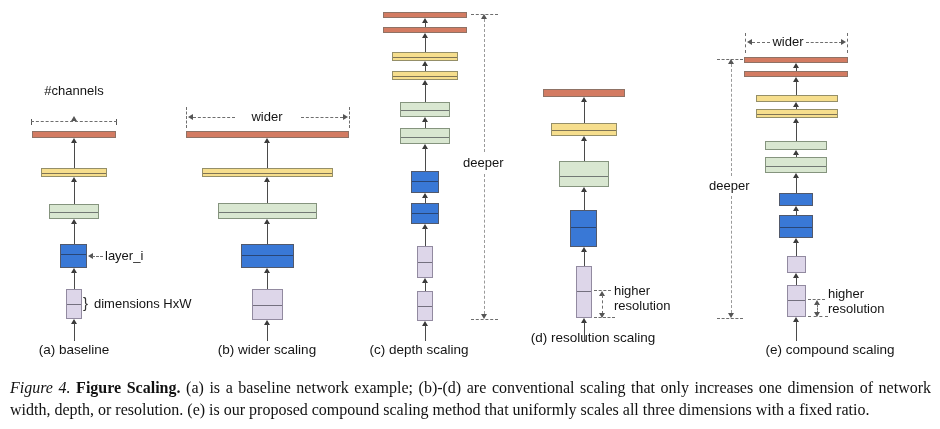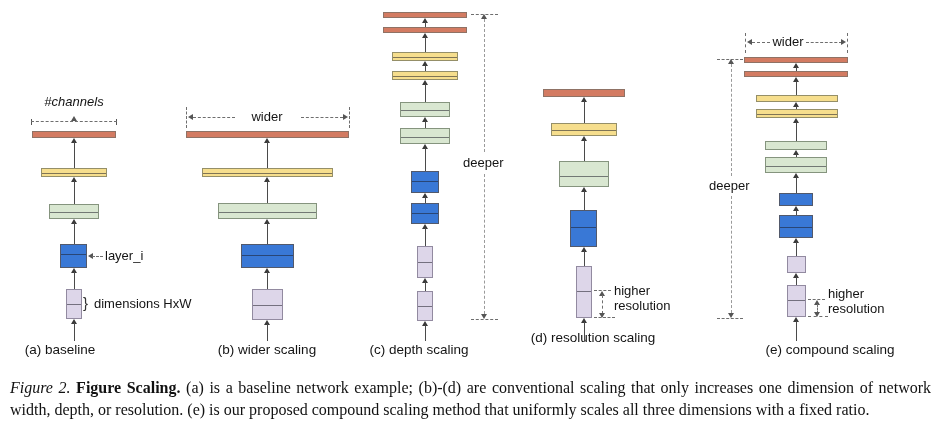--- a/index.html
+++ b/index.html
@@ -55,21 +55,21 @@
       </div>
       <div class="lbox" style="left: 41px; top: 168px; width: 66px; height: 9px; background: rgb(246, 222, 141); border-color: rgb(149, 143, 104);">
         <div class="mid" style="top: 50%;"></div>
       </div>
       <div class="lbox" style="left: 32px; top: 131px; width: 84px; height: 7px; background: rgb(211, 123, 98); border-color: rgb(143, 114, 101);"></div>
       <div class="arrow" style="left: 71px; top: 319px; height: 22px;"></div>
       <div class="arrow" style="left: 71px; top: 268px; height: 21px;"></div>
       <div class="arrow" style="left: 71px; top: 219px; height: 25px;"></div>
       <div class="arrow" style="left: 71px; top: 177px; height: 27px;"></div>
       <div class="arrow" style="left: 71px; top: 138px; height: 30px;"></div>
-      <div class="cap" style="left: 60px; top: 342px;">(a) baseline</div>
+      <div class="cap" style="left: 74px; top: 342px;">(a) baseline</div>
       <div class="lbox" style="left: 252px; top: 289px; width: 31px; height: 31px; background: rgb(221, 214, 233); border-color: rgb(146, 138, 160);">
         <div class="mid" style="top: 50%;"></div>
       </div>
       <div class="lbox" style="left: 241px; top: 244px; width: 53px; height: 24px; background: rgb(57, 120, 214); border-color: rgb(82, 89, 107);">
         <div class="mid" style="top: 45%;"></div>
       </div>
       <div class="lbox" style="left: 218px; top: 203px; width: 99px; height: 16px; background: rgb(217, 231, 209); border-color: rgb(133, 148, 126);">
         <div class="mid" style="top: 55%;"></div>
       </div>
       <div class="lbox" style="left: 202px; top: 168px; width: 131px; height: 9px; background: rgb(246, 222, 141); border-color: rgb(149, 143, 104);">
@@ -162,21 +162,21 @@
       <div class="arrow" style="left: 793px; top: 206px; height: 9px;"></div>
       <div class="arrow" style="left: 793px; top: 173px; height: 20px;"></div>
       <div class="arrow" style="left: 793px; top: 150px; height: 7px;"></div>
       <div class="arrow" style="left: 793px; top: 118px; height: 23px;"></div>
       <div class="arrow" style="left: 793px; top: 102px; height: 7px;"></div>
       <div class="arrow" style="left: 793px; top: 77px; height: 18px;"></div>
       <div class="arrow" style="left: 793px; top: 63px; height: 8px;"></div>
       <div class="cap" style="left: 830px; top: 342px;">(e) compound scaling</div>
     </div>
 
-  <div class="lab center" style="left:74px;top:95px;font-style:italic;">#channels</div>
+  <div class="lab center" style="left:74px;top:84px;">#channels</div>
   <div class="etick" style="left:31px;top:119px;height:6px;"></div>
   <div class="etick" style="left:116px;top:119px;height:6px;"></div>
   <div class="hdash" style="left:31px;top:121px;width:86px;"></div>
   <div class="ah-up" style="left:71px;top:116px;"></div>
 
   <div class="ah-left" style="left:88px;top:253px;"></div>
   <div class="hdash" style="left:92px;top:256px;width:11px;"></div>
   <div class="lab" style="left:105px;top:249px;">layer_i</div>
 
   <div class="brace" style="left:83px;top:295px;">}</div>
@@ -223,14 +223,14 @@
   <div class="hdash" style="left:717px;top:318px;width:26px;"></div>
 
   <div class="hdash" style="left:808px;top:299px;width:17px;"></div>
   <div class="ah-up" style="left:814px;top:300px;"></div>
   <div class="vdash" style="left:817px;top:304px;height:10px;border-left-color:#6e6e6e;"></div>
   <div class="ah-down" style="left:814px;top:312px;"></div>
   <div class="hdash" style="left:808px;top:316px;width:20px;"></div>
   <div class="lab" style="left:828px;top:287px;">higher</div>
   <div class="lab" style="left:828px;top:302px;">resolution</div>
 
-  <p class="figcap"><span class="fig-label">Figure 2.</span> <span class="fig-title">Figure Scaling.</span> <span>(a) is a baseline network example; (b)-(d) are conventional scaling that only increases one dimension of network width, depth, or resolution. (e) is our proposed compound scaling method that uniformly scales all three dimensions with a fixed ratio.</span></p>
+  <p class="figcap"><span class="fig-label">Figure 4.</span> <span class="fig-title">Figure Scaling.</span> <span>(a) is a baseline network example; (b)-(d) are conventional scaling that only increases one dimension of network width, depth, or resolution. (e) is our proposed compound scaling method that uniformly scales all three dimensions with a fixed ratio.</span></p>
 </div>
 
 </body></html>

